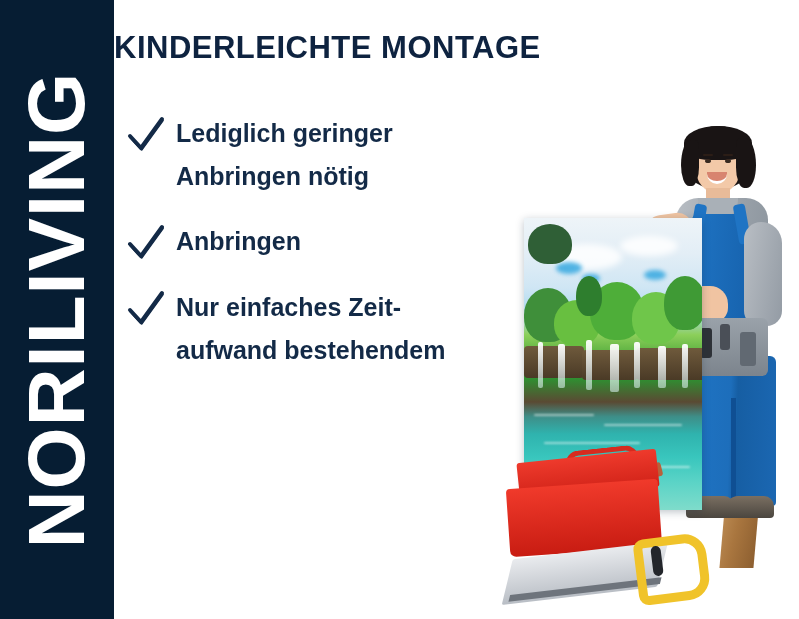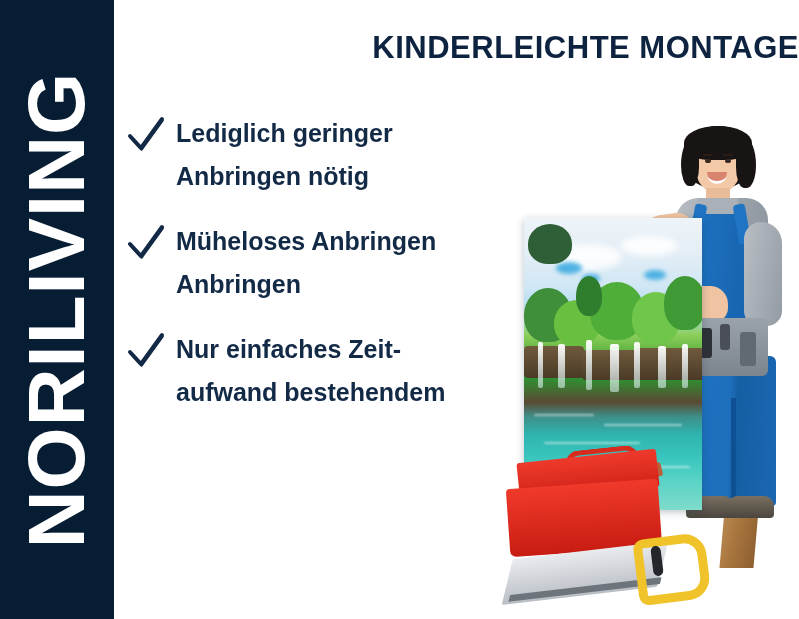--- a/index.html
+++ b/index.html
@@ -43,21 +43,21 @@
     line-height: 1;
     font-stretch: condensed;
   }
 
   
   #headline {
     position: absolute;
     left: 114px;
     top: 30px;
     width: 685px;
-    text-align: right;
+    text-align: left;
     color: #0e2340;
     font-family: "Liberation Sans", sans-serif;
     font-weight: bold;
     font-size: 31px;
     letter-spacing: 0.5px;
     white-space: nowrap;
   }
 
   
   #feature-list {
@@ -249,21 +249,20 @@
     </div>
 
     <div class="feature-item">
       <span class="check-icon">
         <svg width="40" height="42" viewBox="0 0 40 42" aria-hidden="true">
           <path d="M4 22 L15 34 L36 5" fill="none" stroke="#132a47" stroke-width="4" stroke-linecap="round" stroke-linejoin="round"></path>
           <path d="M4 22 L15 34 L36 5" fill="none" stroke="#132a47" stroke-width="2.5" stroke-linecap="round" stroke-linejoin="round" transform="translate(0.5,1.5)"></path>
         </svg>
       </span>
       <span class="feature-lines">
-        <span class="feature-line">Müheloses Anbringen</span>
         <span class="feature-line">Anbringen</span>
       </span>
     </div>
 
     <div class="feature-item">
       <span class="check-icon">
         <svg width="40" height="42" viewBox="0 0 40 42" aria-hidden="true">
           <path d="M4 22 L15 34 L36 5" fill="none" stroke="#132a47" stroke-width="4" stroke-linecap="round" stroke-linejoin="round"></path>
           <path d="M4 22 L15 34 L36 5" fill="none" stroke="#132a47" stroke-width="2.5" stroke-linecap="round" stroke-linejoin="round" transform="translate(0.5,1.5)"></path>
         </svg>

